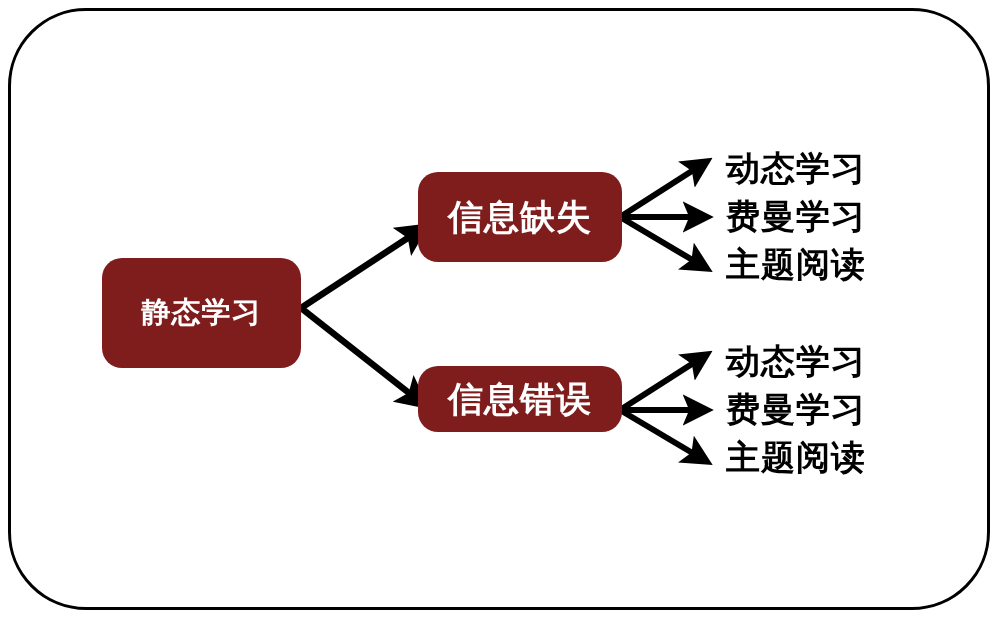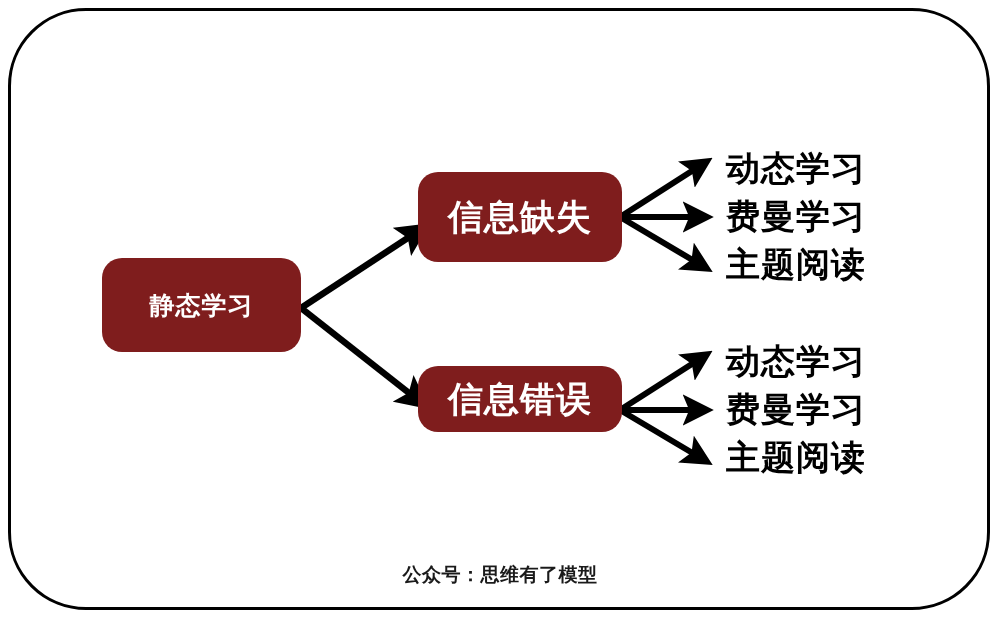--- a/index.html
+++ b/index.html
@@ -48,22 +48,22 @@
     justify-content: center;
     color: #ffffff;
     font-weight: bold;
     letter-spacing: 1px;
     white-space: nowrap;
   }
   .node-root {
     left: 102px;
     top: 258px;
     width: 199px;
-    height: 94px;
-    font-size: 25px;
+    height: 110px;
+    font-size: 29px;
   }
   .node-branch-1 {
     left: 418px;
     top: 172px;
     width: 204px;
     height: 90px;
     font-size: 35px;
   }
   .node-branch-2 {
     left: 418px;
@@ -137,15 +137,14 @@
   <div class="node node-branch-2">信息错误</div>
 
   <div class="leaf g1-l1">动态学习</div>
   <div class="leaf g1-l2">费曼学习</div>
   <div class="leaf g1-l3">主题阅读</div>
 
   <div class="leaf g2-l1">动态学习</div>
   <div class="leaf g2-l2">费曼学习</div>
   <div class="leaf g2-l3">主题阅读</div>
 
-  <div class="footer">公众号：思维有了模型</div>
 
 </div>
 
 </body></html>

